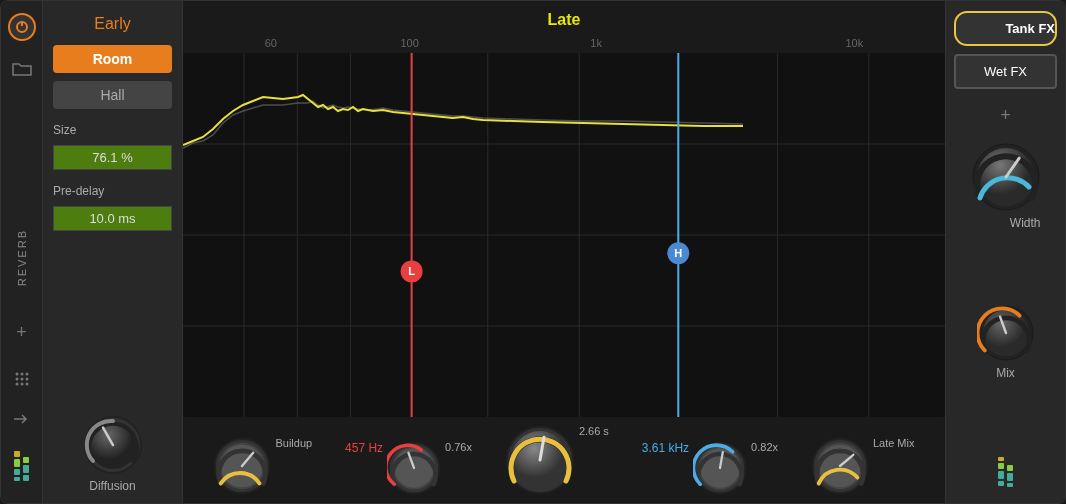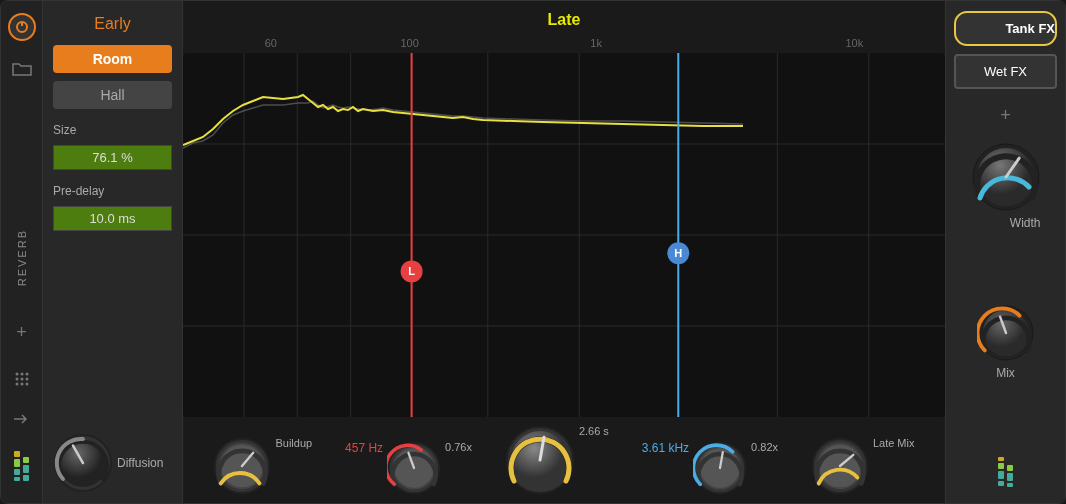--- a/index.html
+++ b/index.html
@@ -119,21 +119,21 @@
       border: 1px solid #444;
       border-radius: 0;
       color: #ddd;
       font-size: 13px;
       padding: 4px 8px;
       text-align: center;
     }
     .diffusion-section {
       margin-top: auto;
       display: flex;
-      flex-direction: row;
+      flex-direction: column;
       align-items: center;
       gap: 4px;
     }
     .diffusion-label {
       color: #aaa;
       font-size: 12px;
     }
     
     .main-area {
       flex: 1;

